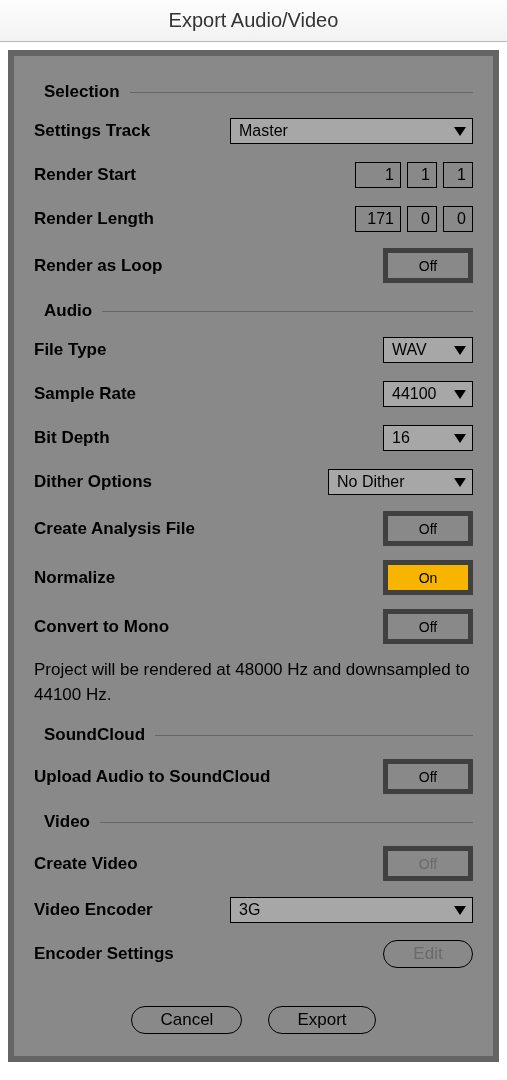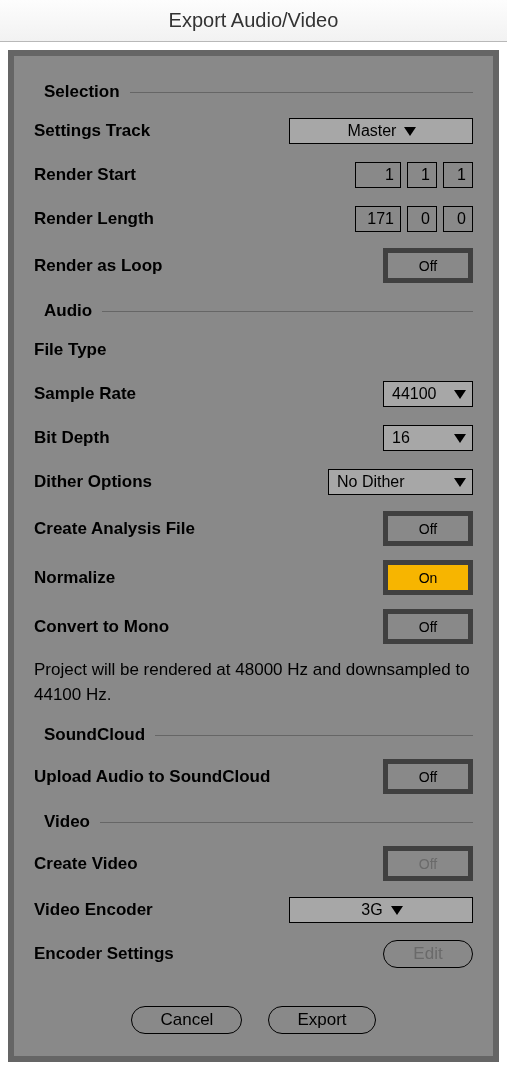--- a/index.html
+++ b/index.html
@@ -8,21 +8,21 @@
 .titlebar span { font-size: 20px; color: #333; }
 .panel { background: #898989; border: 6px solid #656565; margin: 8px; padding: 20px 20px 24px 20px; height: 1012px; position: relative; }
 .section-head { display: flex; align-items: center; margin-top: 18px; margin-bottom: 10px; margin-left: 10px; }
 .section-head:first-child { margin-top: 6px; }
 .section-head .label { font-weight: bold; font-size: 17px; color: #000; margin-right: 10px; }
 .section-head .rule { flex: 1; height: 1px; background: #666; }
 .row { display: flex; align-items: center; justify-content: space-between; margin: 14px 0; min-height: 30px; }
 .row .label { font-weight: bold; font-size: 17px; color: #000; }
 .dropdown { display: flex; align-items: center; justify-content: space-between; background: #a7a7a7; border: 1px solid #000; height: 26px; padding: 0 6px 0 8px; font-size: 16px; color: #000; cursor: pointer; }
 .dropdown .tri { width: 0; height: 0; border-left: 6px solid transparent; border-right: 6px solid transparent; border-top: 9px solid #000; margin-left: 8px; }
-.dropdown.w-wide { width: 184px; justify-content: center; }
+.dropdown.w-wide { width: 243px; }
 .dropdown.w-med { width: 145px; }
 .dropdown.w-sm  { width: 90px; }
 .numbox { border: 1px solid #000; background: transparent; height: 26px; display: flex; align-items: center; justify-content: flex-end; padding: 0 6px; font-size: 16px; color: #000; }
 .numbox.w1 { width: 46px; }
 .numbox.w2 { width: 30px; }
 .group { display: flex; gap: 6px; }
 .toggle { border: 5px solid #404040; height: 35px; width: 90px; display: flex; align-items: center; justify-content: center; font-size: 14px; color: #000; background: transparent; cursor: pointer; }
 .toggle.on { background: #f7b500; }
 .toggle.disabled { color: #6a6a6a; cursor: default; }
 .note { font-size: 17px; color: #000; line-height: 1.45; margin: 12px 0 4px 0; }
@@ -75,20 +75,24 @@
     <div class="toggle">Off</div>
   </div>
 
   <div class="section-head">
     <span class="label">Audio</span>
     <div class="rule"></div>
   </div>
 
   <div class="row">
     <span class="label">File Type</span>
+    <div class="dropdown w-sm">
+      <span>WAV</span>
+      <span class="tri"></span>
+    </div>
   </div>
 
   <div class="row">
     <span class="label">Sample Rate</span>
     <div class="dropdown w-sm">
       <span>44100</span>
       <span class="tri"></span>
     </div>
   </div>
 

